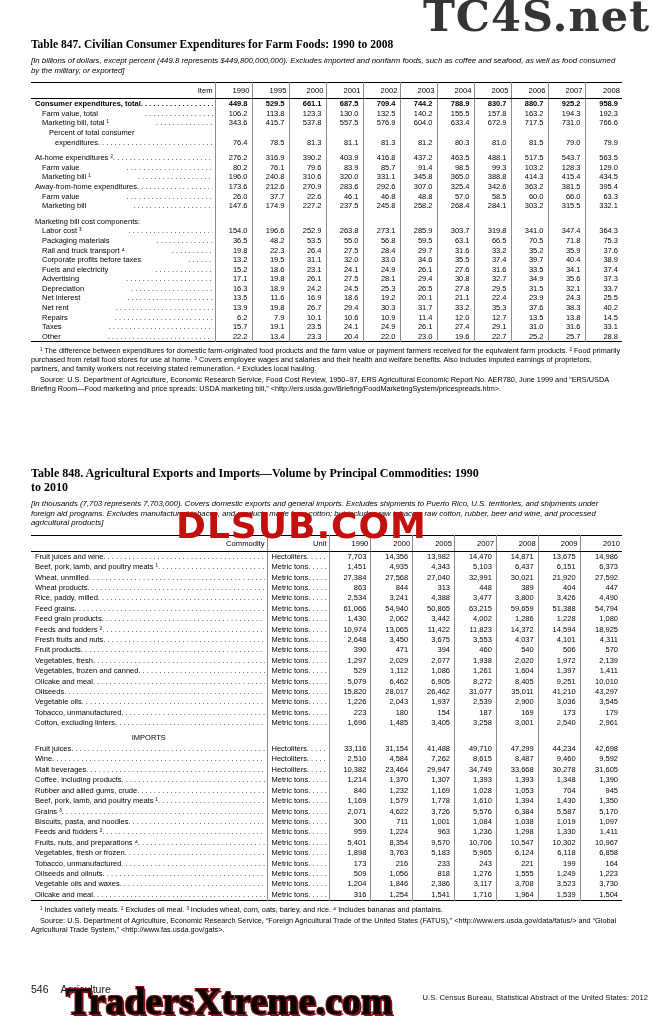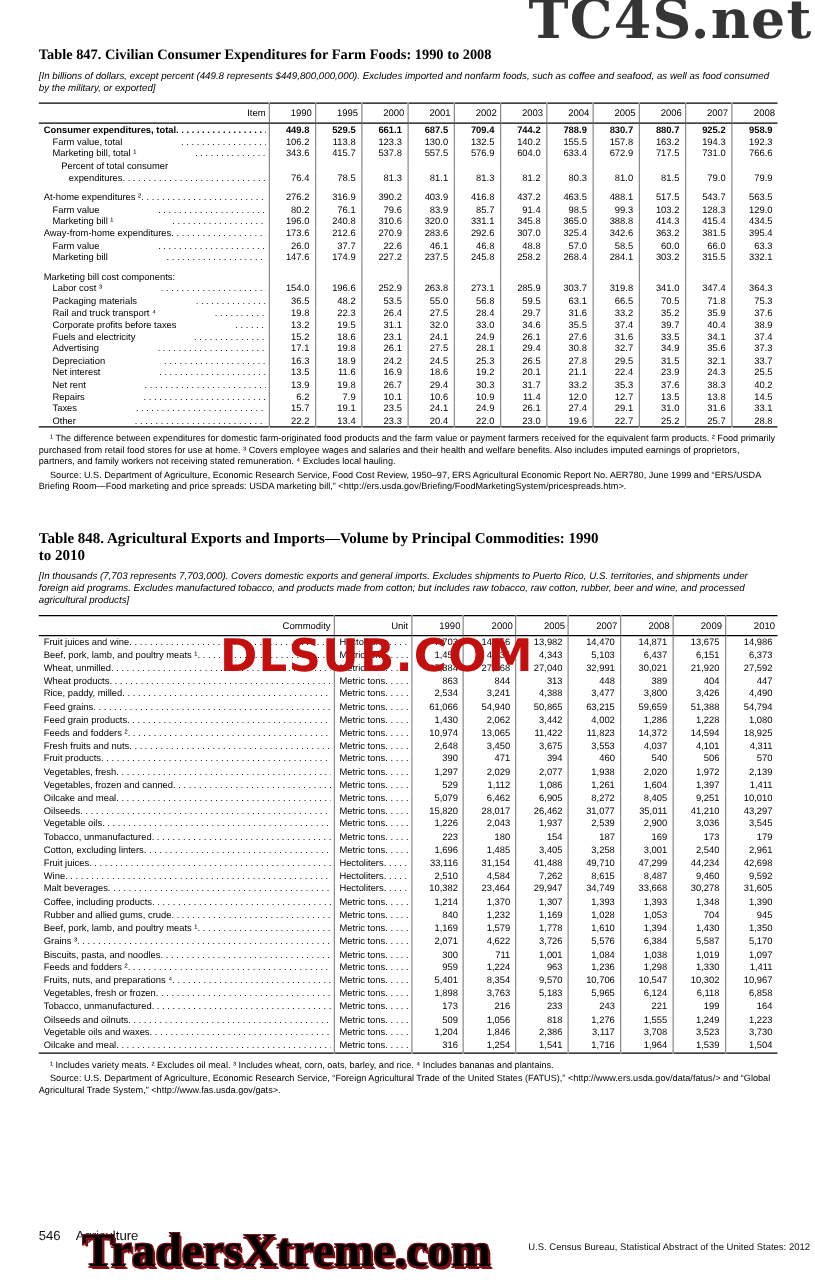--- a/index.html
+++ b/index.html
@@ -1,21 +1,21 @@
 <!DOCTYPE html>
 <html><head>
 <meta charset="utf-8">
 <style>
 *{box-sizing:border-box;margin:0;padding:0;}
 html,body{width:652px;background:#fff;}
 body{position:relative;height:1024px;font-family:"Liberation Sans",sans-serif;color:#111;overflow:hidden;}
 .page{position:absolute;inset:0;background:#fff;}
 .content{position:absolute;left:31px;top:38px;width:591px;}
 .title{font-family:"Liberation Serif",serif;font-weight:bold;font-size:11.5px;line-height:13px;color:#000;margin-bottom:5px;}
-.title.t2{margin-top:29px;font-size:12px;line-height:14px;max-width:460px;}
+.title.t2{margin-top:72px;font-size:12px;line-height:14px;max-width:460px;}
 .note{font-size:7.8px;line-height:9.6px;margin-bottom:7px;color:#000;font-style:italic;}
 table.t{width:100%;border-collapse:collapse;table-layout:fixed;border-top:1.4px solid #000;border-bottom:1.4px solid #000;}
 .t th{font-weight:normal;font-size:7.6px;padding:3px 2px;border-bottom:1px solid #000;text-align:right;vertical-align:middle;color:#000;}
 .t td{font-size:7.5px;line-height:9.6px;vertical-align:bottom;padding:0 2px;color:#000;}
 #t848 td{line-height:10.4px;}
 .t td+td,.t th+th{border-left:1px solid #8c8c8c;}
 td.num{text-align:right;padding-right:4px;}
 tr.bold{font-weight:bold;}
 tr.gap td{padding-top:6px;}
 .lblwrap{display:flex;align-items:baseline;overflow:hidden;}
@@ -920,20 +920,33 @@
               </div>
             </td>
             <td class="num">1,696</td>
             <td class="num">1,485</td>
             <td class="num">3,405</td>
             <td class="num">3,258</td>
             <td class="num">3,001</td>
             <td class="num">2,540</td>
             <td class="num">2,961</td>
           </tr>
+          <tr class="gap grp-row">
+            <td class="grp ind0">
+              <div class="lblwrap"><span class="txt">IMPORTS</span></div>
+            </td>
+            <td class="unit ind0"></td>
+            <td class="num"></td>
+            <td class="num"></td>
+            <td class="num"></td>
+            <td class="num"></td>
+            <td class="num"></td>
+            <td class="num"></td>
+            <td class="num"></td>
+          </tr>
           <tr class="">
             <td class="ind0">
               <div class="lblwrap">
                 <span class="txt">Fruit juices</span>
                 <span class="dots"></span>
               </div>
             </td>
             <td class="unit ind0">
               <div class="lblwrap">
                 <span class="txt">Hectoliters</span>

